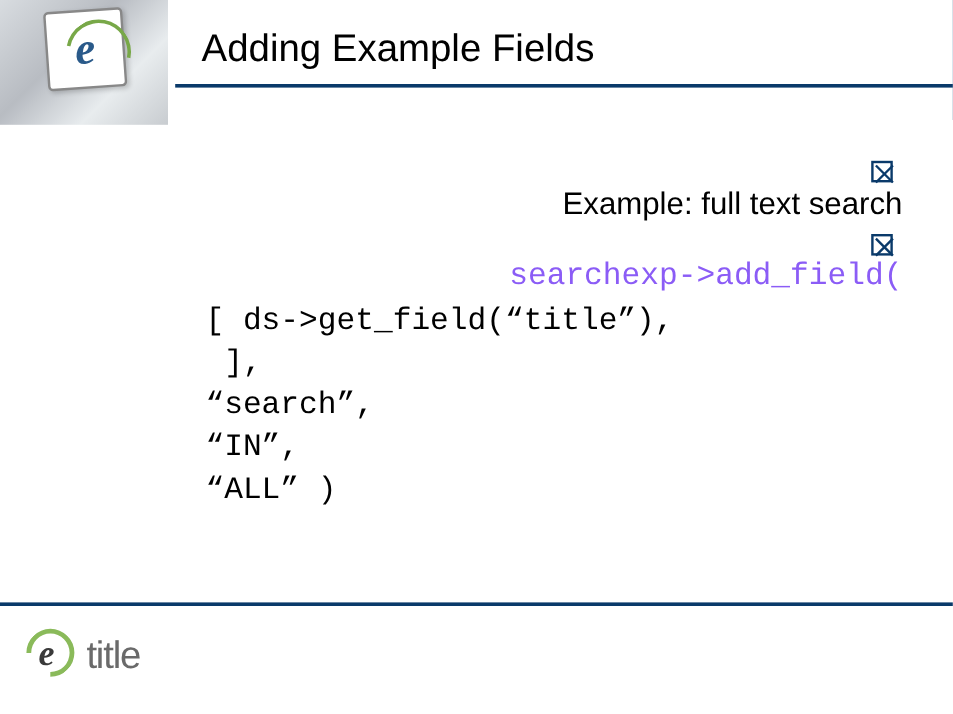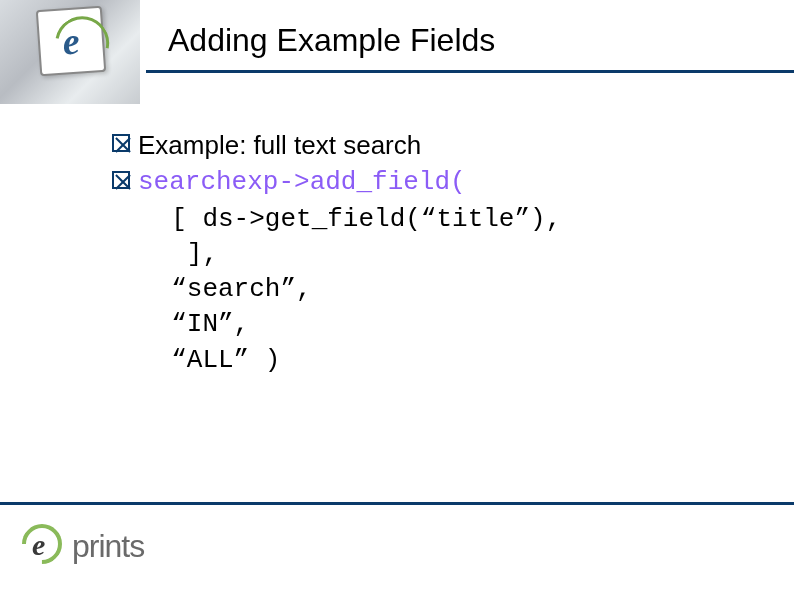--- a/index.html
+++ b/index.html
@@ -97,22 +97,23 @@
     background: #0a3a6a;
   }
   .content {
     position: absolute;
     top: 128px;
     left: 112px;
     width: 640px;
   }
   .bullet-row {
     display: flex;
-    align-items: flex-start;
+    align-items: flex-end;
     margin-bottom: 2px;
+    flex-direction: column;
   }
   .bullet-icon {
     width: 18px;
     height: 18px;
     border: 2px solid #0a3a6a;
     position: relative;
     margin-right: 8px;
     margin-top: 6px;
     flex-shrink: 0;
   }
@@ -230,14 +231,14 @@
   <div class="code-indent">  “ALL” )</div>
 </div>
 
 <div class="footer-line"></div>
 
 <div class="footer-logo">
   <div class="footer-logo-mark">
     <div class="circ"></div>
     <div class="letter">e</div>
   </div>
-  <div class="footer-logo-text">prints</div>
+  <div class="footer-logo-text">title</div>
 </div>
 
 </body></html>

